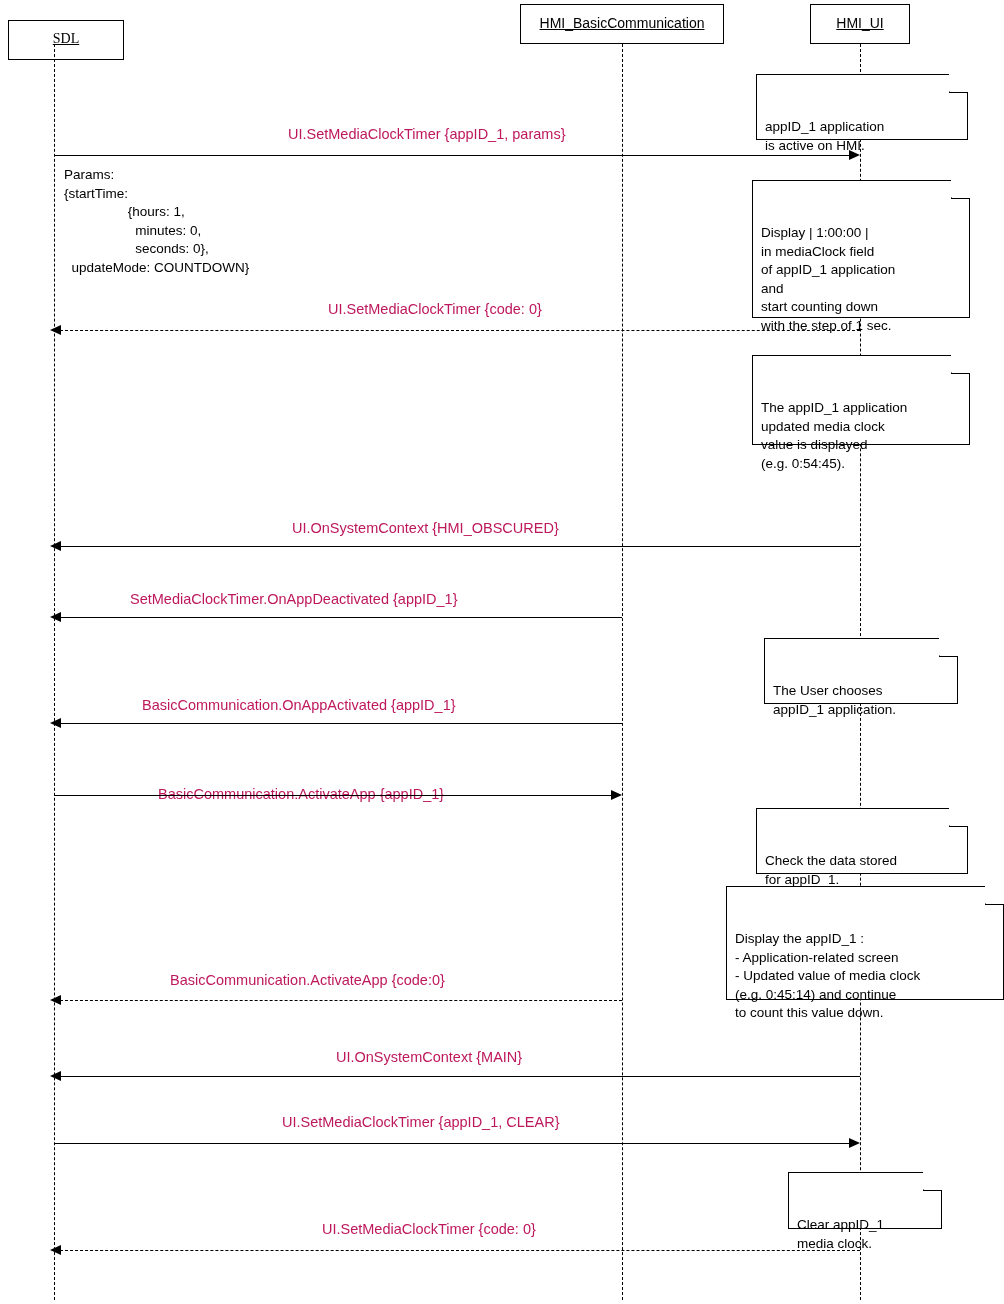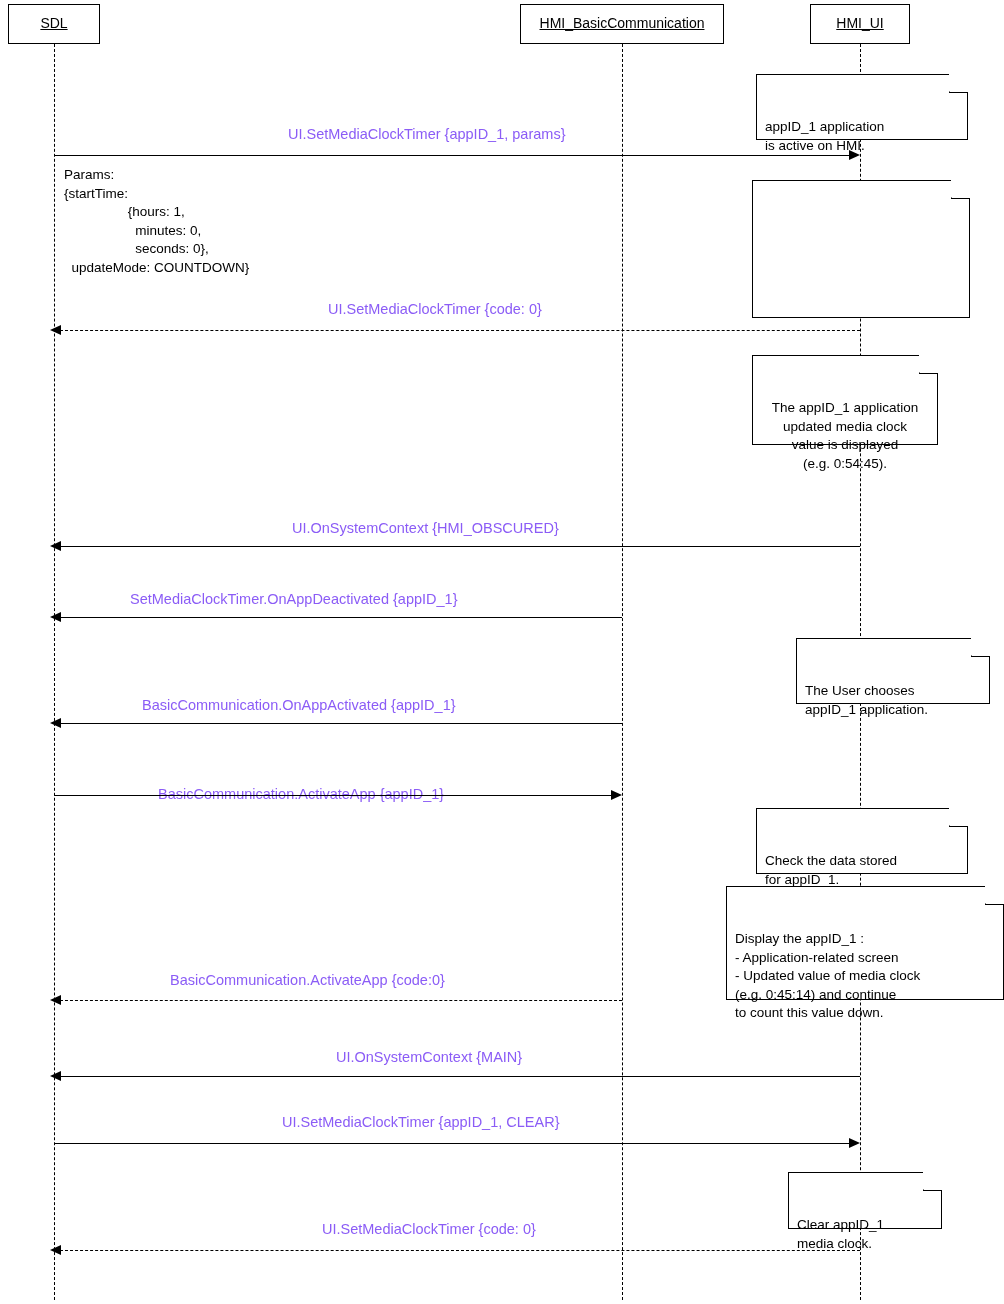--- a/index.html
+++ b/index.html
@@ -35,21 +35,21 @@
   .lifeline-line {
     position: absolute;
     width: 0;
     border-left: 1px dashed #000;
   }
   .msg-label {
     position: absolute;
     font-size: 14.5px;
     line-height: 17px;
     white-space: nowrap;
-    color: #8b5cf6;
+    color: #be185d;
   }
   .arrow-line {
     position: absolute;
     height: 0;
     border-top: 1px solid #000;
   }
   .arrow-line.dashed {
     border-top: 1px dashed #000;
   }
   .arrow-head {
@@ -103,21 +103,21 @@
     line-height: 18.5px;
     white-space: pre;
     color: #000;
   }
 </style>
 </head>
 <body>
 
 <div id="diagram">
 
-  <div class="lifeline-head" style="left:8px; top:4px; width:92px;">
+  <div class="lifeline-head" style="left:8px; top:20px; width:116px;font-family:Liberation Serif, serif;">
     <span>SDL</span>
   </div>
   <div class="lifeline-head" style="left:520px; top:4px; width:204px;">
     <span>HMI_BasicCommunication</span>
   </div>
   <div class="lifeline-head" style="left:810px; top:4px; width:100px;">
     <span>HMI_UI</span>
   </div>
 
   <div class="lifeline-line" style="left:54px; top:44px; height:1256px;"></div>
@@ -172,32 +172,38 @@
   <div class="arrow-head left" style="left:50px; top:1245px;"></div>
 
   <div class="note" style="left:756px; top:74px; width:212px; height:66px;">
     <span class="fold"></span>
     <span>appID_1 application
 is active on HMI.</span>
   </div>
 
   <div class="note" style="left:752px; top:180px; width:218px; height:138px;">
     <span class="fold"></span>
-  </div>
-
-  <div class="note" style="left:752px; top:355px; width:186px; height:90px;text-align:center;">
+    <span>Display |      1:00:00    |
+in mediaClock field
+of appID_1 application
+and
+start counting down
+with the step of 1 sec.</span>
+  </div>
+
+  <div class="note" style="left:752px; top:355px; width:218px; height:90px;">
     <span class="fold"></span>
     <span>The appID_1 application
 updated media clock
 value is displayed
 (e.g. 0:54:45).</span>
   </div>
 
 
-  <div class="note" style="left:764px; top:638px; width:194px; height:66px;margin-left:32px;">
+  <div class="note" style="left:764px; top:638px; width:194px; height:66px;">
     <span class="fold"></span>
     <span>The User chooses
 appID_1 application.</span>
   </div>
 
   <div class="note" style="left:756px; top:808px; width:212px; height:66px;">
     <span class="fold"></span>
     <span>Check the data stored
 for appID_1.</span>
   </div>

